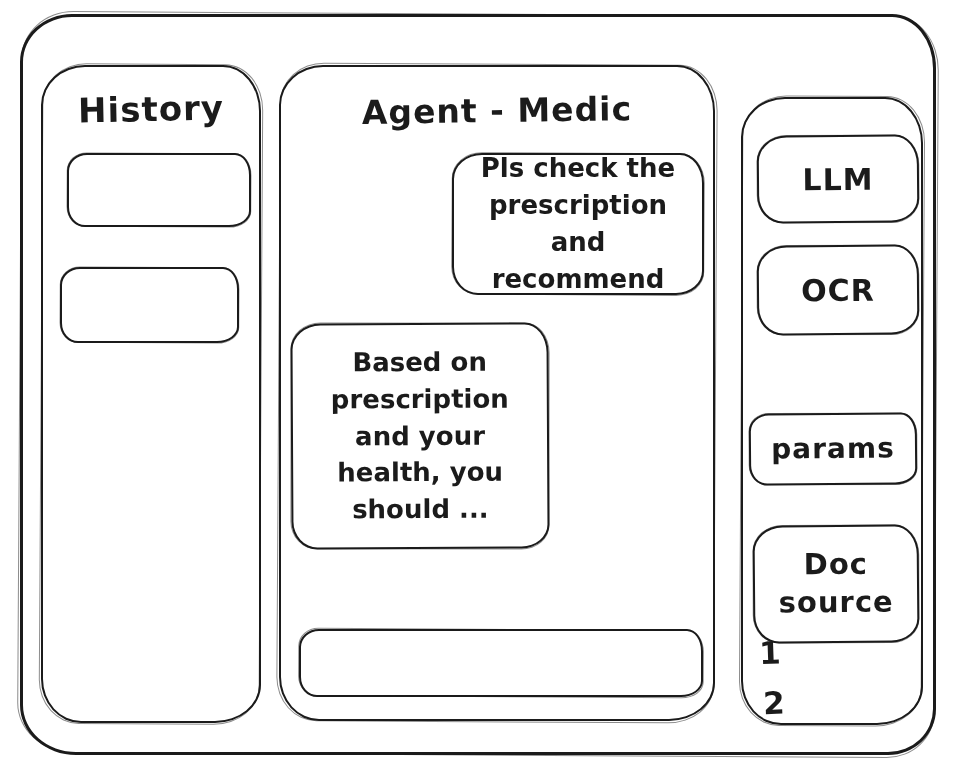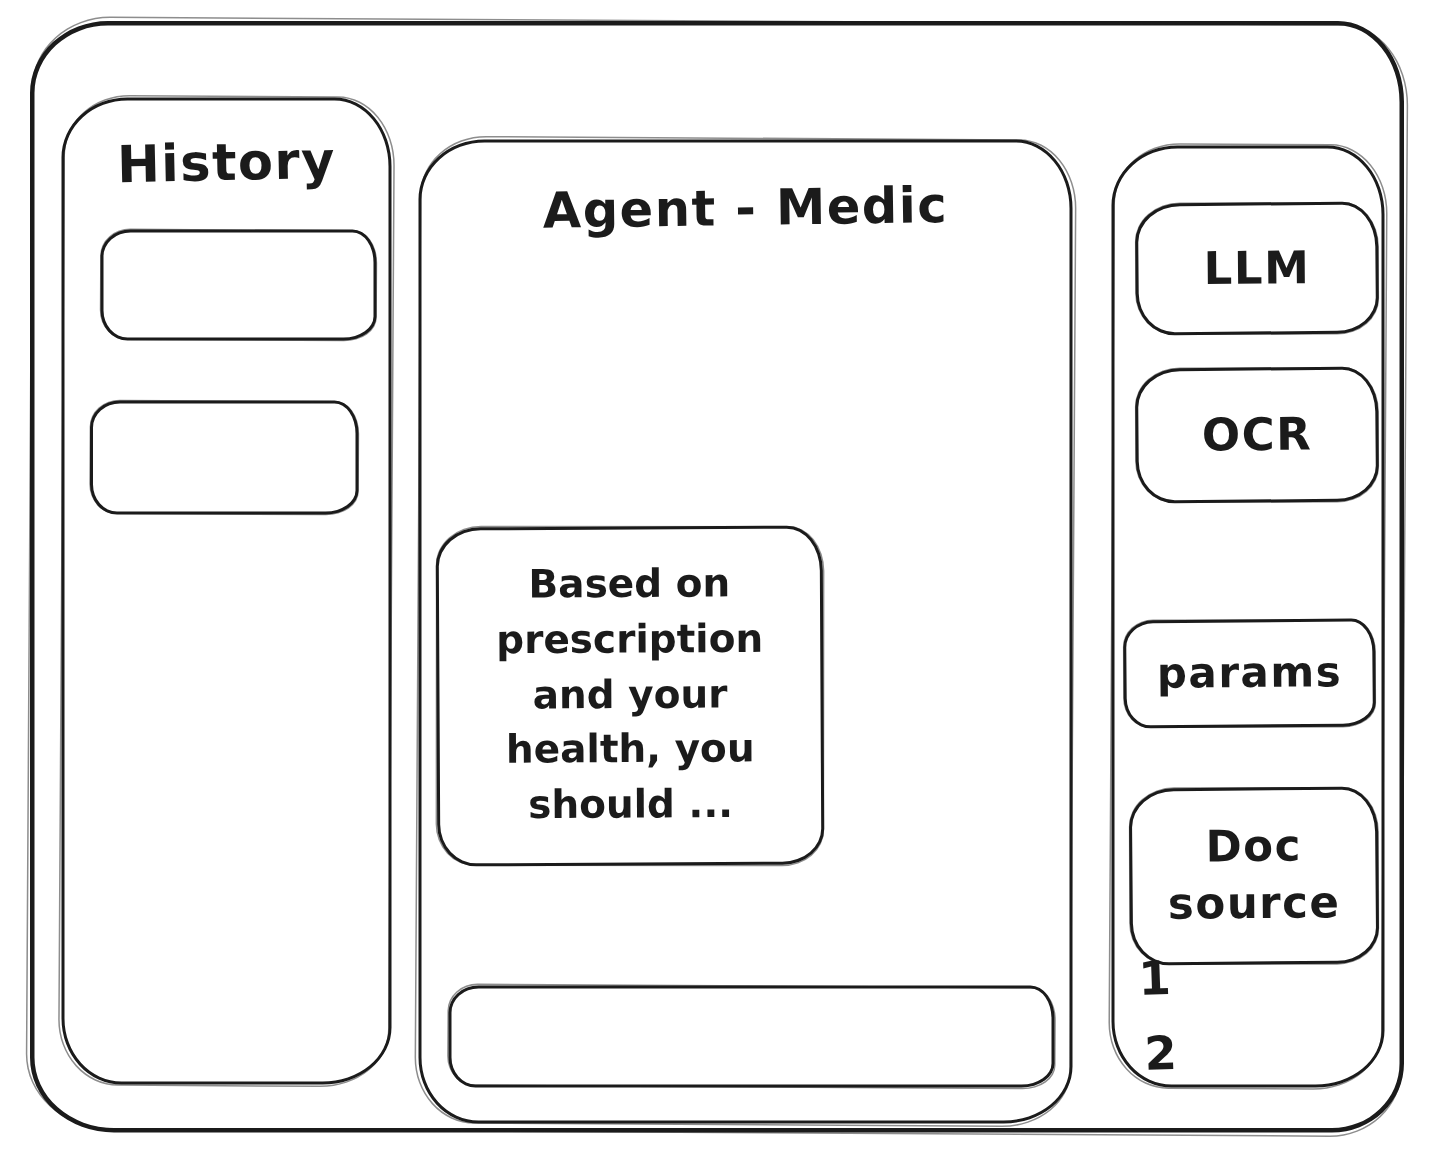--- a/index.html
+++ b/index.html
@@ -34,21 +34,21 @@
   .history-panel { left:18px; top:48px; width:220px; height:658px; }
   .panel-title {
     position:absolute; left:0; right:0; top:22px;
     text-align:center; font-size:34px; font-weight:700;
     letter-spacing:1px; transform:rotate(-1.2deg);
   }
   .history-item-1 { left:24px; top:86px;  width:184px; height:74px; }
   .history-item-2 { left:17px; top:200px; width:179px; height:76px; }
 
   
-  .chat-panel { left:256px; top:76px; width:436px; height:656px; }
+  .chat-panel { left:256px; top:48px; width:436px; height:656px; }
   .chat-title {
     position:absolute; left:0; right:0; top:24px;
     text-align:center; font-size:33px; font-weight:700;
     letter-spacing:1px; transform:rotate(-.8deg);
   }
   .bubble {
     display:flex; align-items:center; justify-content:center;
     text-align:center; font-size:26px; font-weight:600;
     line-height:1.42; padding:10px 14px;
   }
@@ -88,20 +88,21 @@
 
     <div class="sk r-lg history-panel">
       <div class="panel-title">History</div>
       <div class="sk r-sm history-item-1"></div>
       <div class="sk r-sm history-item-2"></div>
     </div>
 
     <div class="sk r-lg chat-panel">
       <div class="chat-title">Agent - Medic</div>
 
+      <div class="sk r-md bubble bubble-user">Pls check the prescription and recommend</div>
 
       <div class="sk r-md bubble bubble-assistant">Based on prescription and your health, you should ...</div>
 
       <div class="sk r-sm input-bar">
         <input type="text" placeholder="" value="" style="">
       </div>
     </div>
 
     <div class="sk r-lg tools-panel">
       <div class="sk r-md tool-btn btn-llm">LLM</div>

